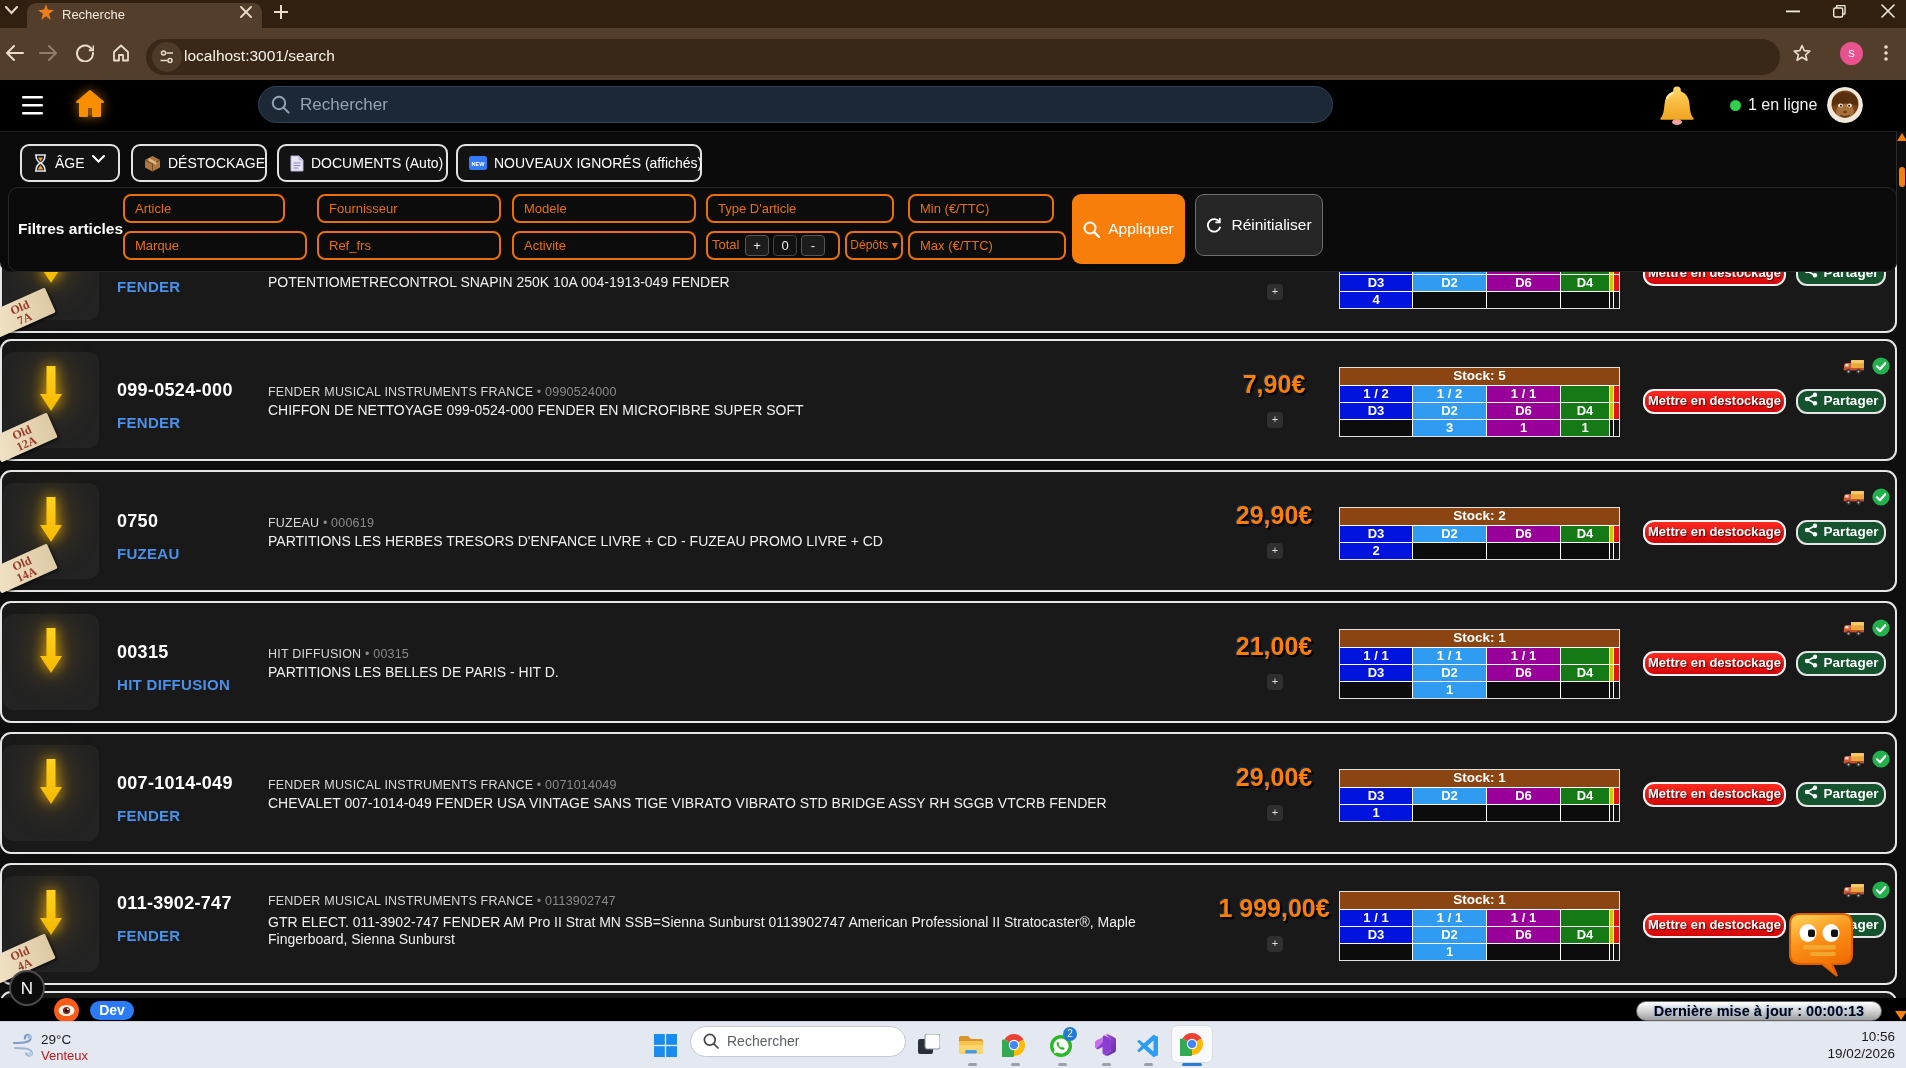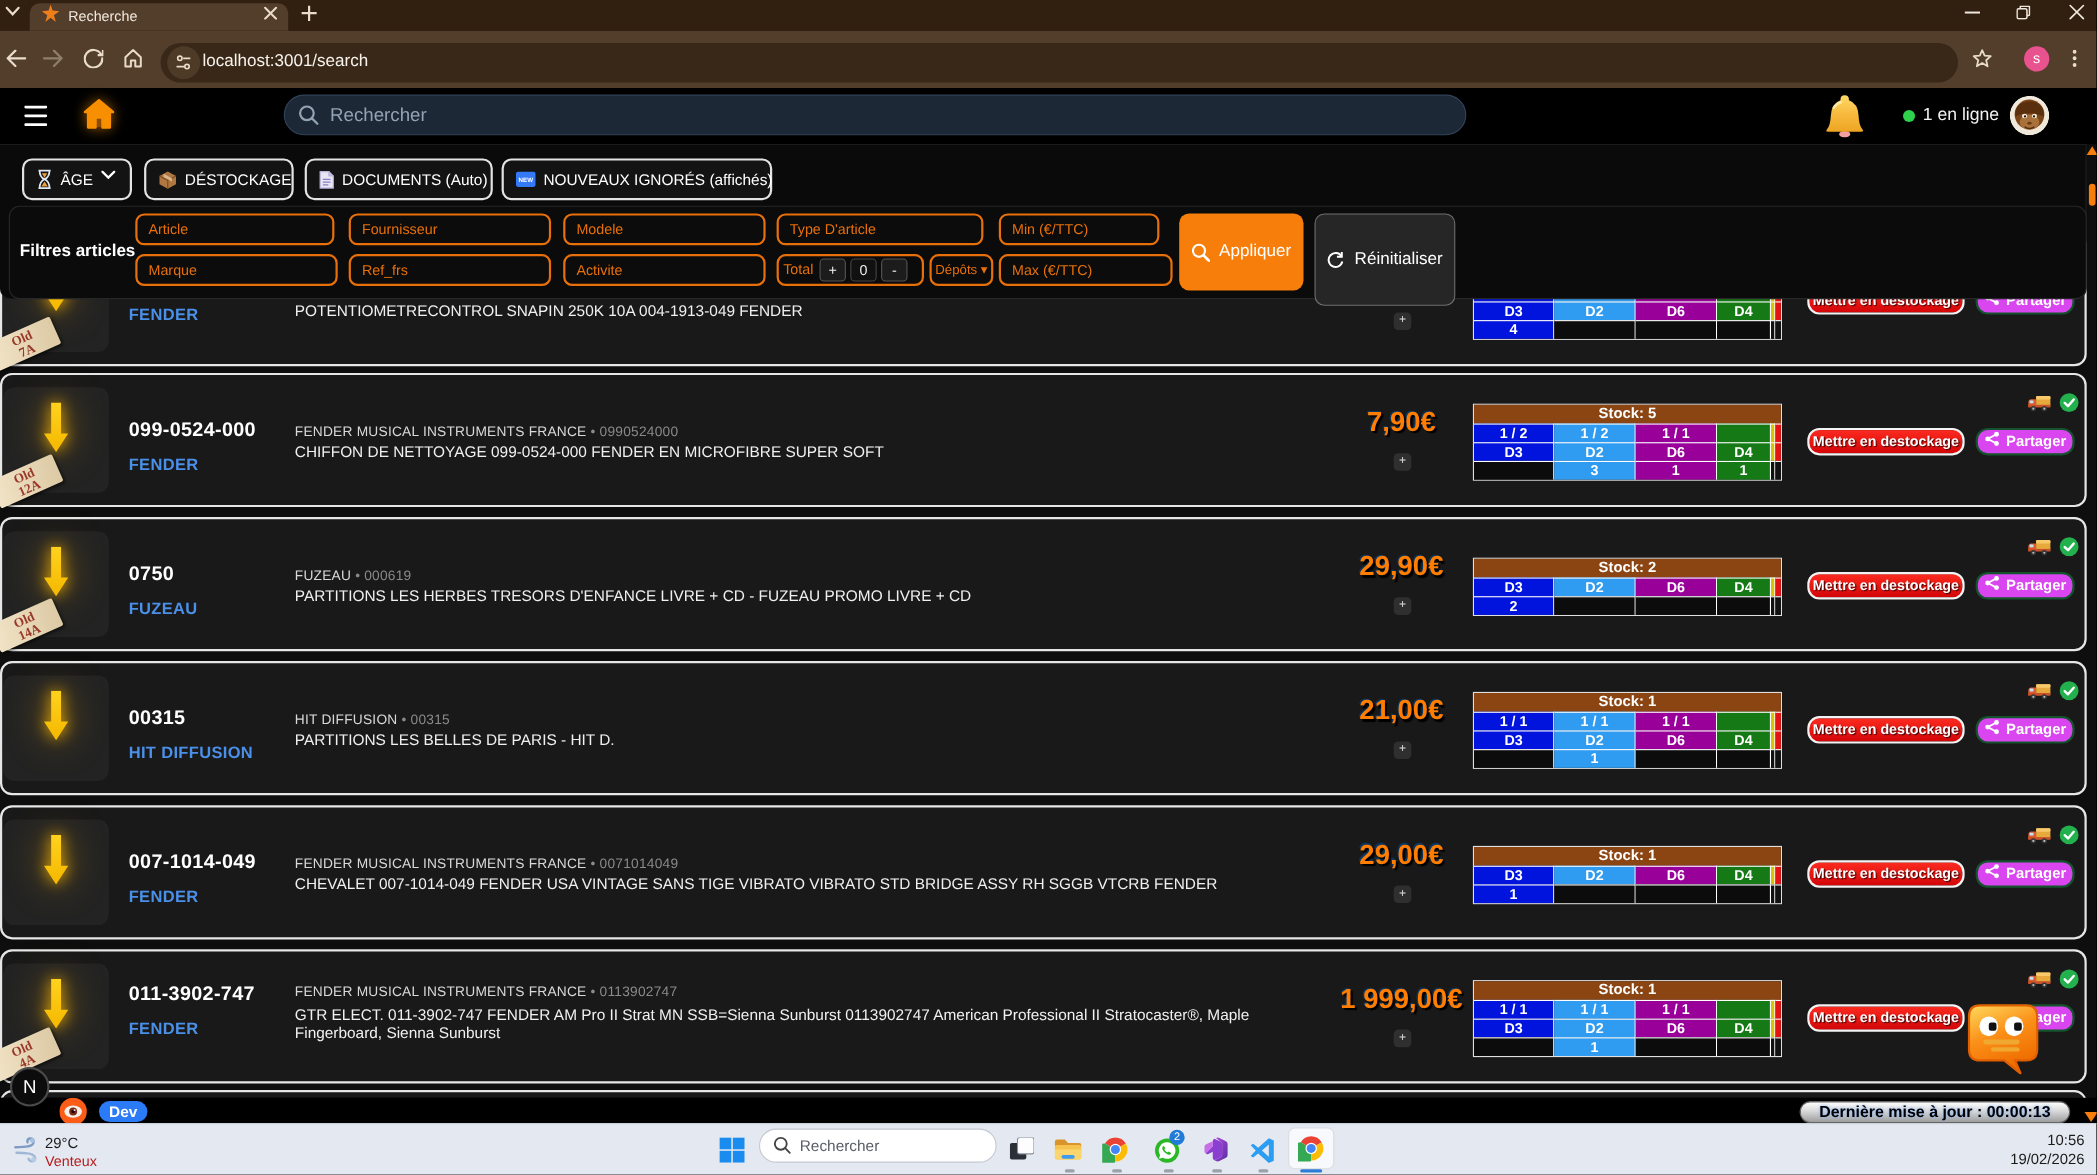--- a/index.html
+++ b/index.html
@@ -30,21 +30,21 @@
 .supp{position:absolute;left:266px;top:44px;width:900px;font-size:12.5px;font-weight:400;color:#d8d8d8;letter-spacing:.2px}
 .supp span{color:#8a8a8a}
 .desc{position:absolute;left:266px;top:61px;width:1000px;font-size:14px;color:#f0f0f0;line-height:17px;white-space:nowrap}
 .price{position:absolute;left:1162px;top:29px;width:220px;text-align:center;font-size:25px;font-weight:700;color:#ff7d01;text-shadow:2px 2px 1px #000,-1px -1px 1px #0c3a66}
 .plusbtn{position:absolute;left:1265px;top:71px;width:16px;height:16px;background:#2f2f2f;border-radius:4px;color:#ddd;font-size:11px;text-align:center;line-height:15px}
 .stbl{position:absolute;left:1337px;width:281px;border:1px solid #e0e0e0}
 .strow{display:flex;height:17px}
 .stcell{height:17px;border-right:1px solid #fff;border-top:1px solid #fff;color:#fff;font-size:13px;font-weight:700;text-align:center;line-height:16px;overflow:hidden}
 .sthead{height:17px;background:#8b4513;color:#fff;font-size:13.5px;font-weight:700;text-align:center;line-height:16px}
 .btn-red{position:absolute;left:1641px;top:48px;width:143px;height:25px;background:linear-gradient(#fb2b20,#d40508);border:2px solid #f3f3f3;border-radius:11px;color:#fff;font-size:13px;font-weight:700;text-align:center;line-height:20px;text-shadow:1px 1px 1px #400;white-space:nowrap}
-.btn-blue{position:absolute;left:1794px;top:48px;width:90px;height:25px;background:#d946ef;border:2px solid #14532d;border-radius:11px;color:#fff;font-size:13.5px;font-weight:700;text-align:center;line-height:20px;white-space:nowrap}
+.btn-blue{position:absolute;left:1794px;top:48px;width:90px;height:25px;background:#14532d;border:2px solid #e5e5e5;border-radius:11px;color:#fff;font-size:13.5px;font-weight:700;text-align:center;line-height:20px;white-space:nowrap}
 .ticons{position:absolute;left:1841px;top:16px;width:48px;height:20px}
 .tag{position:absolute;width:62px;height:27px;background:linear-gradient(100deg,#f2e4c8,#dcc9a4);border-radius:2px;transform:rotate(-24deg);box-shadow:1px 2px 3px rgba(0,0,0,.6);font-family:"Liberation Serif",serif;font-weight:700;color:#99392a;text-align:center;font-size:12px;line-height:12px;padding-top:2px;z-index:5}
 
 #botbar{left:0;top:998px;width:1764px;height:23px;background:#000;z-index:60}
 #devpill{position:absolute;left:90px;top:3px;width:44px;height:19px;background:#2b7bf7;border-radius:10px;color:#fff;font-weight:700;font-size:14px;text-align:center;line-height:18px}
 #updpill{position:absolute;left:1636px;top:3px;width:246px;height:20px;background:linear-gradient(#ffffff,#d8d8d8 45%,#9e9e9e);border:1px solid #666;border-radius:11px;color:#000;font-weight:700;font-size:14.5px;text-align:center;line-height:18px;text-shadow:0 0 3px #7fb0ff}
 #taskbar{left:0;top:1021px;width:1906px;height:47px;background:#e4e8f0;border-top:1px solid #cdd2da;z-index:70}
 .tbtxt{position:absolute;color:#1b1b1b;font-size:13.5px}
 .tbdash{position:absolute;top:41px;width:9px;height:3px;background:#9aa1ab;border-radius:2px}
 </style></head>
@@ -611,21 +611,21 @@
         <span style="margin-left:11px;display:flex;align-items:center">
           <svg width="18" height="14" viewBox="0 0 18 14">
             <rect width="18" height="14" rx="2.5" fill="#3479f6"></rect>
             <text x="9" y="9.6" font-size="5.6" font-weight="bold" fill="#fff" text-anchor="middle" font-family="Liberation Sans">NEW</text>
           </svg>
         </span>
         <span style="margin-left:7px">NOUVEAUX IGNORÉS (affichés)</span>
       </div>
       <div id="fpanel">
         <div class="abs" style="left:4px;top:32px;width:115px;text-align:center;color:#fff;font-weight:700;font-size:15.5px">Filtres articles</div>
-        <div class="finput frow1" style="left:114px;width:181px">Article</div>
+        <div class="finput frow1" style="left:114px;width:162px">Article</div>
         <div class="finput frow1" style="left:308px;width:184px">Fournisseur</div>
         <div class="finput frow1" style="left:503px;width:184px">Modele</div>
         <div class="finput frow1" style="left:697px;width:188px">Type D'article</div>
         <div class="finput frow1" style="left:899px;width:146px">Min (€/TTC)</div>
         <div class="finput frow2" style="left:114px;width:184px">Marque</div>
         <div class="finput frow2" style="left:308px;width:184px">Ref_frs</div>
         <div class="finput frow2" style="left:503px;width:184px">Activite</div>
         <div class="abs" style="left:697px;top:43px;width:134px;height:29px;border:2px solid #e8700a;border-radius:8px"></div>
         <div class="abs" style="left:703px;top:49px;color:#e8700a;font-size:13px">Total</div>
         <div class="abs" style="left:736px;top:47px;width:24px;height:21px;background:#1c1c1c;border:1px solid #555;border-radius:4px;color:#eee;text-align:center;line-height:19px;font-size:13px">+</div>
@@ -633,21 +633,21 @@
         <div class="abs" style="left:792px;top:47px;width:24px;height:21px;background:#1c1c1c;border:1px solid #555;border-radius:4px;color:#eee;text-align:center;line-height:19px;font-size:13px">-</div>
         <div class="abs" style="left:836px;top:43px;width:58px;height:29px;border:2px solid #e8700a;border-radius:8px;color:#e8700a;font-size:12px;text-align:center;line-height:25px">Dépôts ▾</div>
         <div class="finput frow2" style="left:899px;width:158px">Max (€/TTC)</div>
         <div class="abs" style="left:1063px;top:6px;width:113px;height:70px;background:#f87e0b;border-radius:9px;color:#fff;font-size:15.5px;display:flex;align-items:center;justify-content:center;gap:8px">
           <svg width="17" height="17" viewBox="0 0 17 17">
             <circle cx="7" cy="7" r="5.5" fill="none" stroke="#fff" stroke-width="2"></circle>
             <path d="M11.2 11.2 L16 16" stroke="#fff" stroke-width="2.4" stroke-linecap="round"></path>
           </svg>
           <span>Appliquer</span>
         </div>
-        <div class="abs" style="left:1186px;top:6px;width:128px;height:84px;background:#262626;border:1px solid #6e6e6e;border-radius:9px;color:#fff;font-size:15.5px;display:flex;align-items:center;justify-content:center;gap:9px">
+        <div class="abs" style="left:1186px;top:6px;width:128px;height:62px;background:#262626;border:1px solid #6e6e6e;border-radius:9px;color:#fff;font-size:15.5px;display:flex;align-items:center;justify-content:center;gap:9px">
           <svg width="16" height="16" viewBox="0 0 16 16">
             <path d="M13.5 5 A6.3 6.3 0 1 0 14.3 9.8" fill="none" stroke="#fff" stroke-width="1.8"></path>
             <path d="M13.8 1 L13.8 5.4 L9.4 5.4" fill="none" stroke="#fff" stroke-width="1.8"></path>
           </svg>
           <span>Réinitialiser</span>
         </div>
       </div>
     </div>
 <div class="abs" id="botbar">
       <div class="abs" style="left:54px;top:0px"><svg width="25" height="25" viewBox="0 0 25 25">

